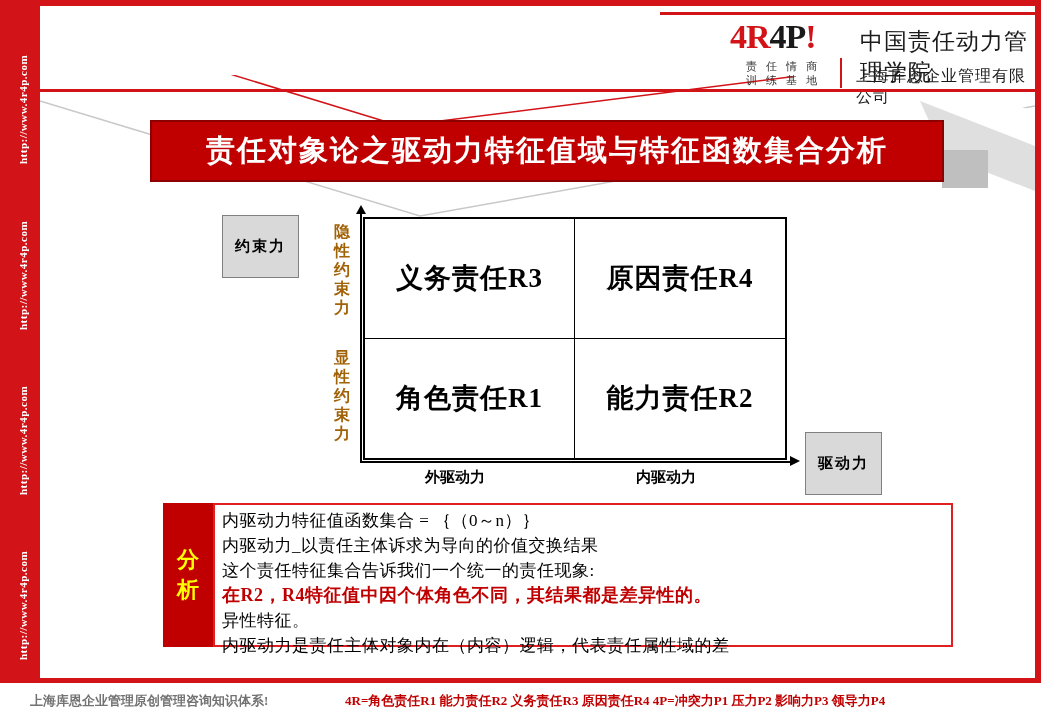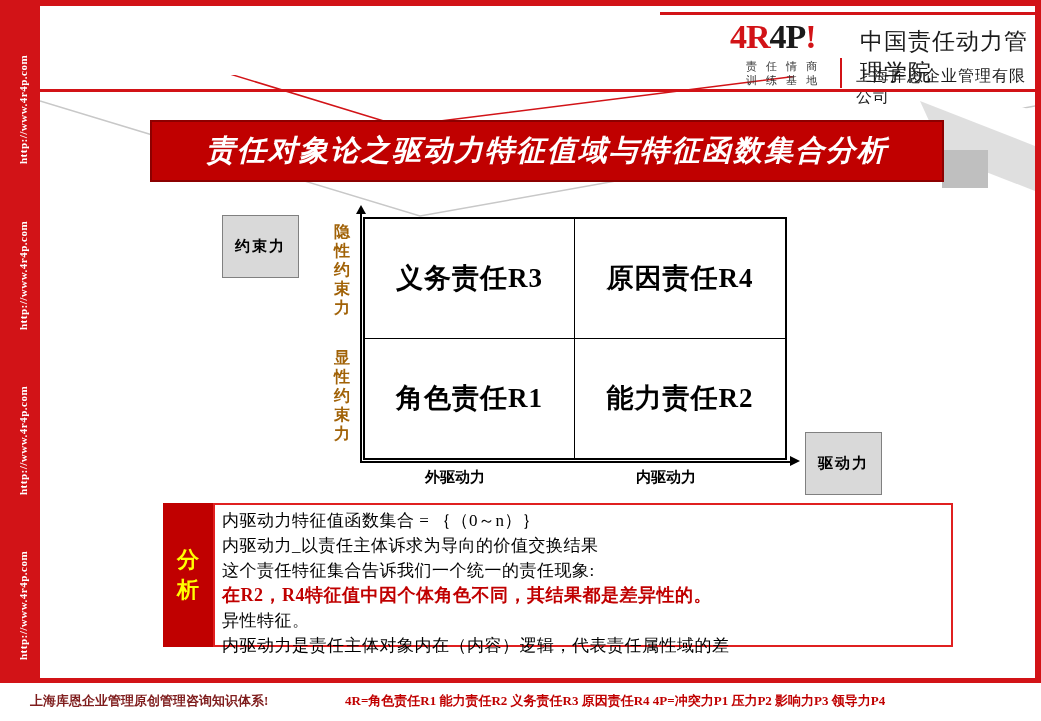--- a/index.html
+++ b/index.html
@@ -122,21 +122,20 @@
   
   #title-bar {
     position: absolute;
     left: 150px; top: 120px;
     width: 790px; height: 58px;
     background: #c00000;
     border: 2px solid #8c0000;
     display: flex;
     align-items: center;
     justify-content: center;
-    font-style: italic;
   }
   #title-text {
     color: #ffffff;
     font-family: "Liberation Serif", serif;
     font-size: 29px;
     font-weight: bold;
     letter-spacing: 2px;
   }
   #title-shadow {
     position: absolute;
@@ -289,21 +288,21 @@
     left: 6px; top: 683px;
     width: 1029px; height: 38px;
     background: #ffffff;
   }
   #footer-left {
     position: absolute;
     left: 30px; top: 692px;
     font-family: "Liberation Serif", serif;
     font-size: 13px;
     font-weight: bold;
-    color: #7f1d1d;
+    color: #737373;
     white-space: nowrap;
   }
   #footer-right {
     position: absolute;
     left: 345px; top: 692px;
     font-family: "Liberation Serif", serif;
     font-size: 13px;
     font-weight: bold;
     color: #c00000;
     white-space: nowrap;

